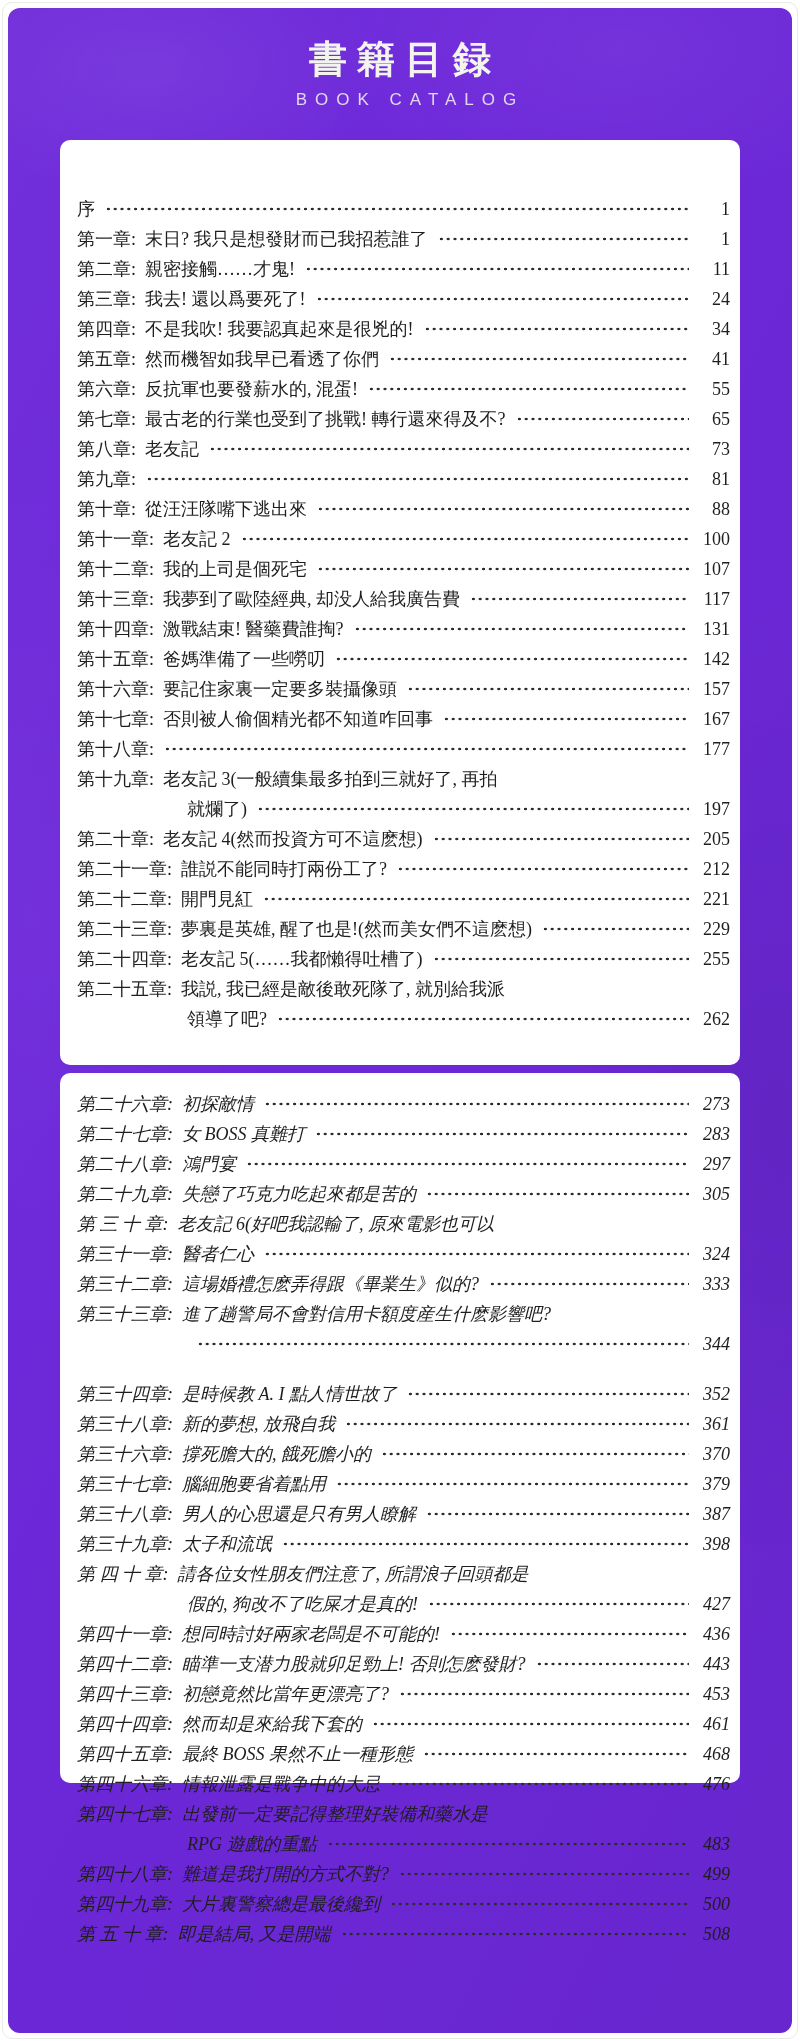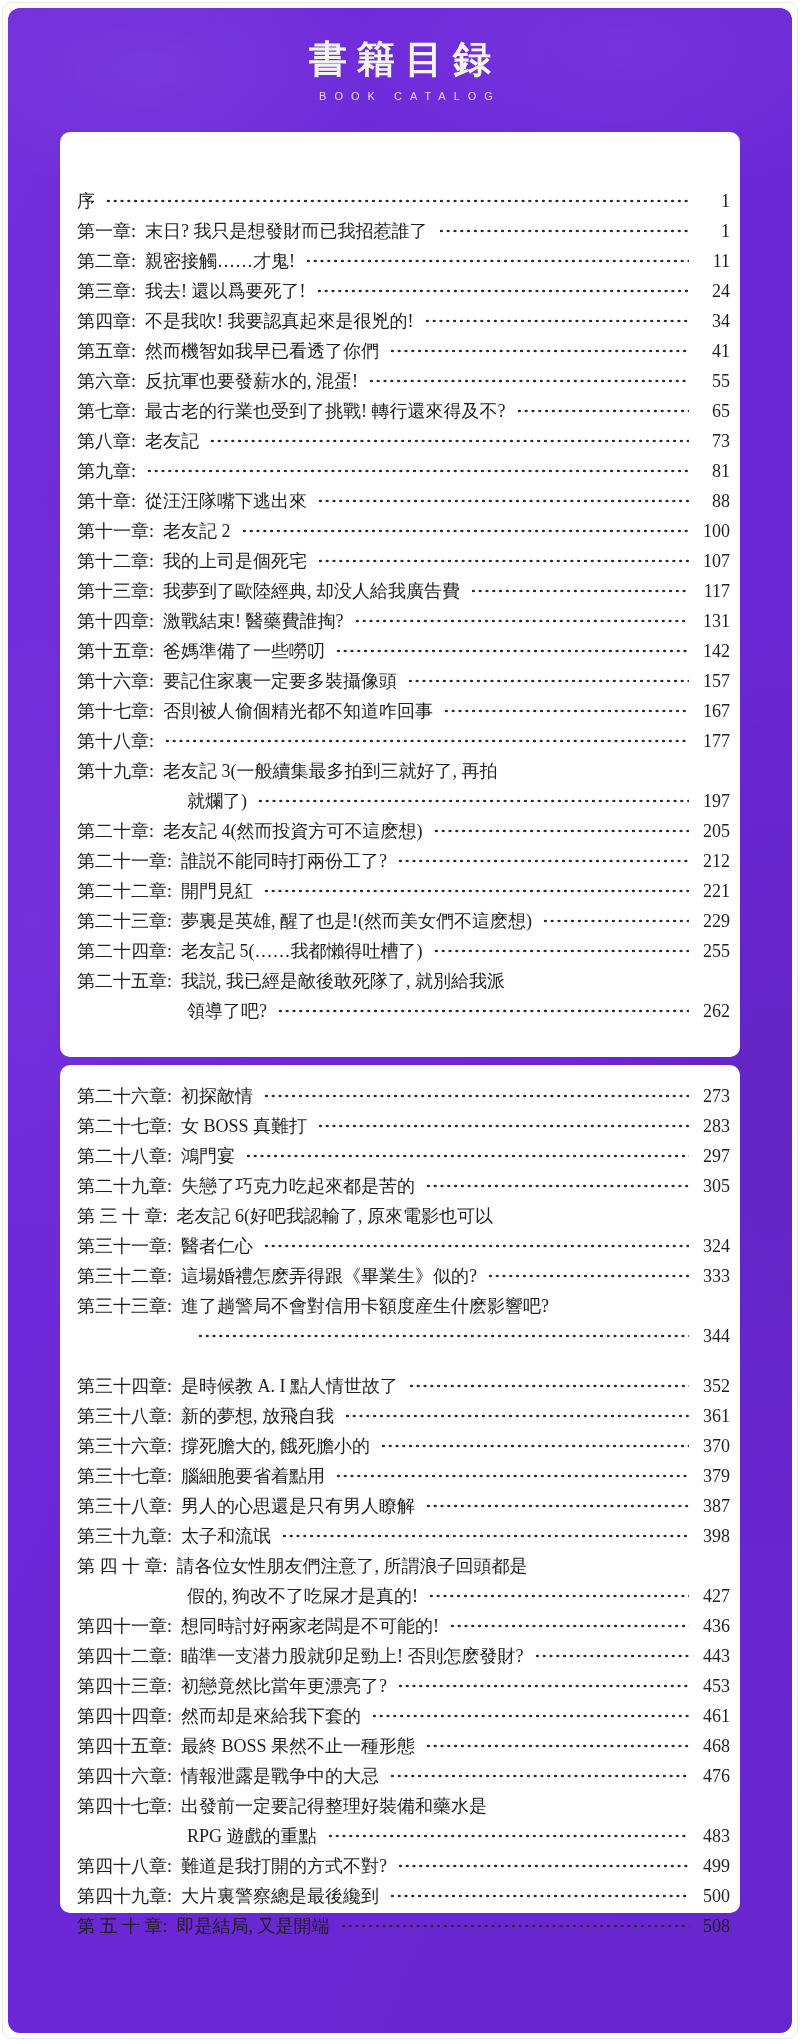--- a/index.html
+++ b/index.html
@@ -39,21 +39,21 @@
   }
   .catalog-title{
     font-size:38px;
     font-weight:bold;
     color:#f4f4ee;
     letter-spacing:10px;
     padding-left:10px; 
   }
   .catalog-subtitle{
     margin-top:5px;
-    font-size:11px;
+    font-size:17px;
     font-family:"Liberation Sans","DejaVu Sans",sans-serif;
     color:rgba(244,244,238,0.85);
     letter-spacing:8px;
     padding-left:20px;
   }
   .pages{
     position:relative;z-index:1;
     padding:0 52px;
   }
   .page{
@@ -62,22 +62,23 @@
     box-sizing:border-box;
     color:#1e1e1e;
   }
   .page-1{
     margin-top:30px;
     height:925px;
     padding:54px 10px 20px 17px;
   }
   .page-2{
     margin-top:8px;
-    height:848px;
+    height:710px;
     padding:16px 10px 26px 17px;
+    font-style:italic;
   }
   .toc-entry{ font-size:18px; }
   .toc-entry.gap-before{ margin-top:20px; }
   .toc-line{
     display:flex;
     align-items:center;
     height:30px;
     white-space:nowrap;
   }
   .toc-line .lbl{ flex:none; }

